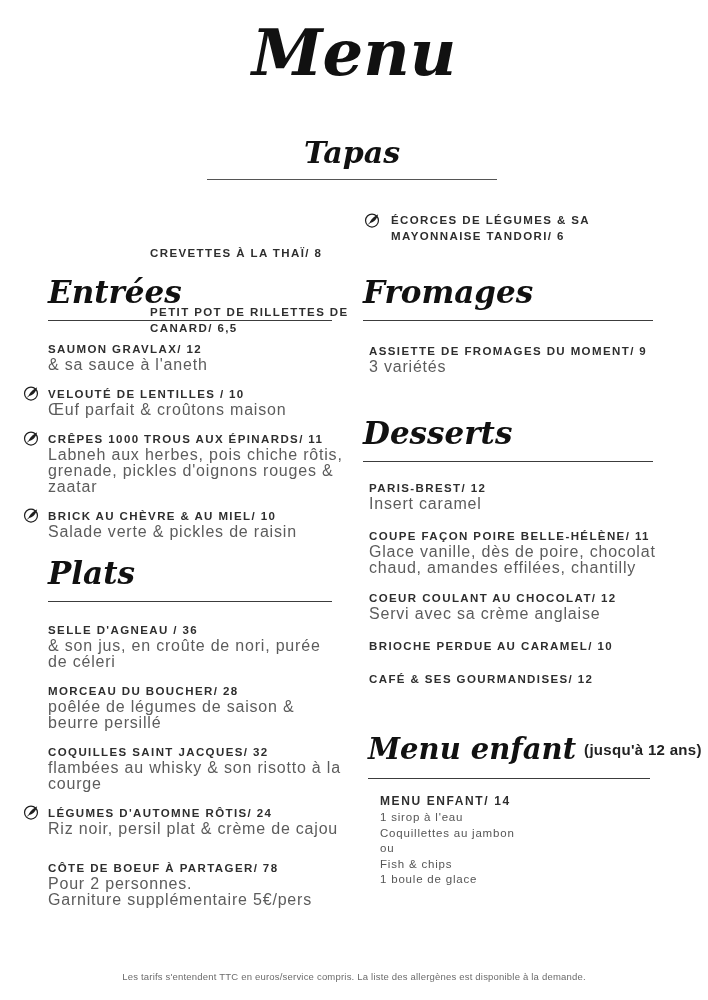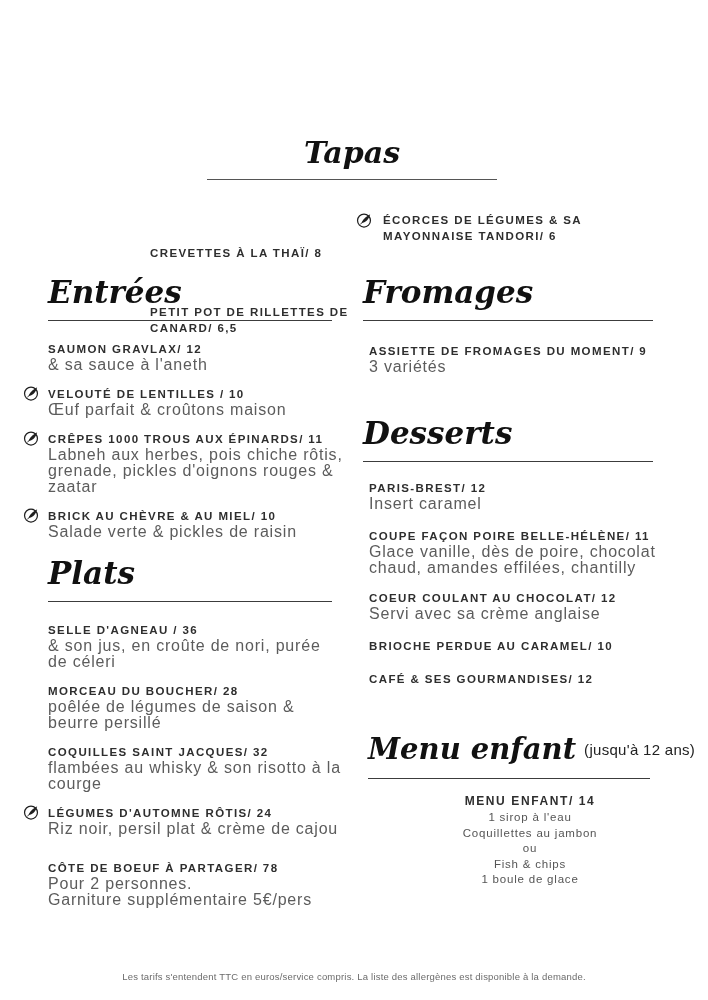--- a/index.html
+++ b/index.html
@@ -42,60 +42,61 @@
   
   .col{position:absolute;top:272px;}
   .col-left{left:23px;width:322px;}
   .col-right{left:363px;width:296px;}
   .col-left .section-heading{margin:0 0 20px 25px;width:284px;}
   .col-right .section-heading{margin:0 0 22px 0;width:290px;}
   .heading-desserts{margin-top:38px !important;margin-bottom:18px !important;}
   .heading-enfant{margin-top:42px !important;margin-bottom:14px !important;font-size:29px !important;margin-left:5px !important;width:282px !important;}
   .age-note{
     font-family:"Liberation Sans", sans-serif;
-    font-style:normal;font-weight:normal;
+    font-style:normal;font-weight:bold;
     font-size:15px;letter-spacing:0.3px;color:#222;
     vertical-align:4px;padding-left:8px;
   }
   
   .item{position:relative;padding-left:25px;margin-bottom:13px;}
   .col-right .item{padding-left:6px;}
   .item.last-gap{margin-bottom:23px;}
   .item .t{
     font-size:11.5px;font-weight:bold;letter-spacing:1.4px;
     line-height:16px;color:#2e2e2e;
   }
   .item .d{
     font-size:16px;font-weight:normal;letter-spacing:0.8px;
     line-height:16px;color:#5c5c5c;
   }
   .veg{position:absolute;left:0;top:-1px;width:16px;height:16px;}
   .veg svg{width:16px;height:16px;display:block;}
   
   .tapas-left{position:absolute;left:150px;top:202px;width:200px;}
   .tapas-left .item{padding-left:0;margin-bottom:16px;margin-top:43px;}
-  .tapas-right{position:absolute;left:356px;top:212px;width:240px;}
+  .tapas-right{position:absolute;left:364px;top:212px;width:240px;}
   .tapas-right .item{padding-left:27px;}
   .tapas-right .veg{top:0;}
   
-  .enfant-block{width:300px;margin-left:17px;text-align:center;margin-top:2px;}
+  .enfant-block{width:300px;margin-left:17px;text-align:left;margin-top:2px;}
   .enfant-title{font-size:12px;font-weight:bold;letter-spacing:1.6px;line-height:17px;color:#2e2e2e;}
   .enfant-line{font-size:11.5px;letter-spacing:0.8px;line-height:15.5px;color:#555;}
   
   .footer{
     position:absolute;top:971px;left:0;width:708px;
     text-align:center;
     font-size:9.5px;letter-spacing:0.2px;color:#6b6b6b;
   }
 </style>
 </head>
 <body>
 
 <div class="page">
 
+  <h1 class="script menu-title">Menu</h1>
 
   <div class="tapas-head">
     <h2 class="script">Tapas</h2>
   </div>
 
   <div class="tapas-left">
     <div class="item">
       <div class="t">CREVETTES À LA THAÏ/ 8</div>
     </div>
     <div class="item">

